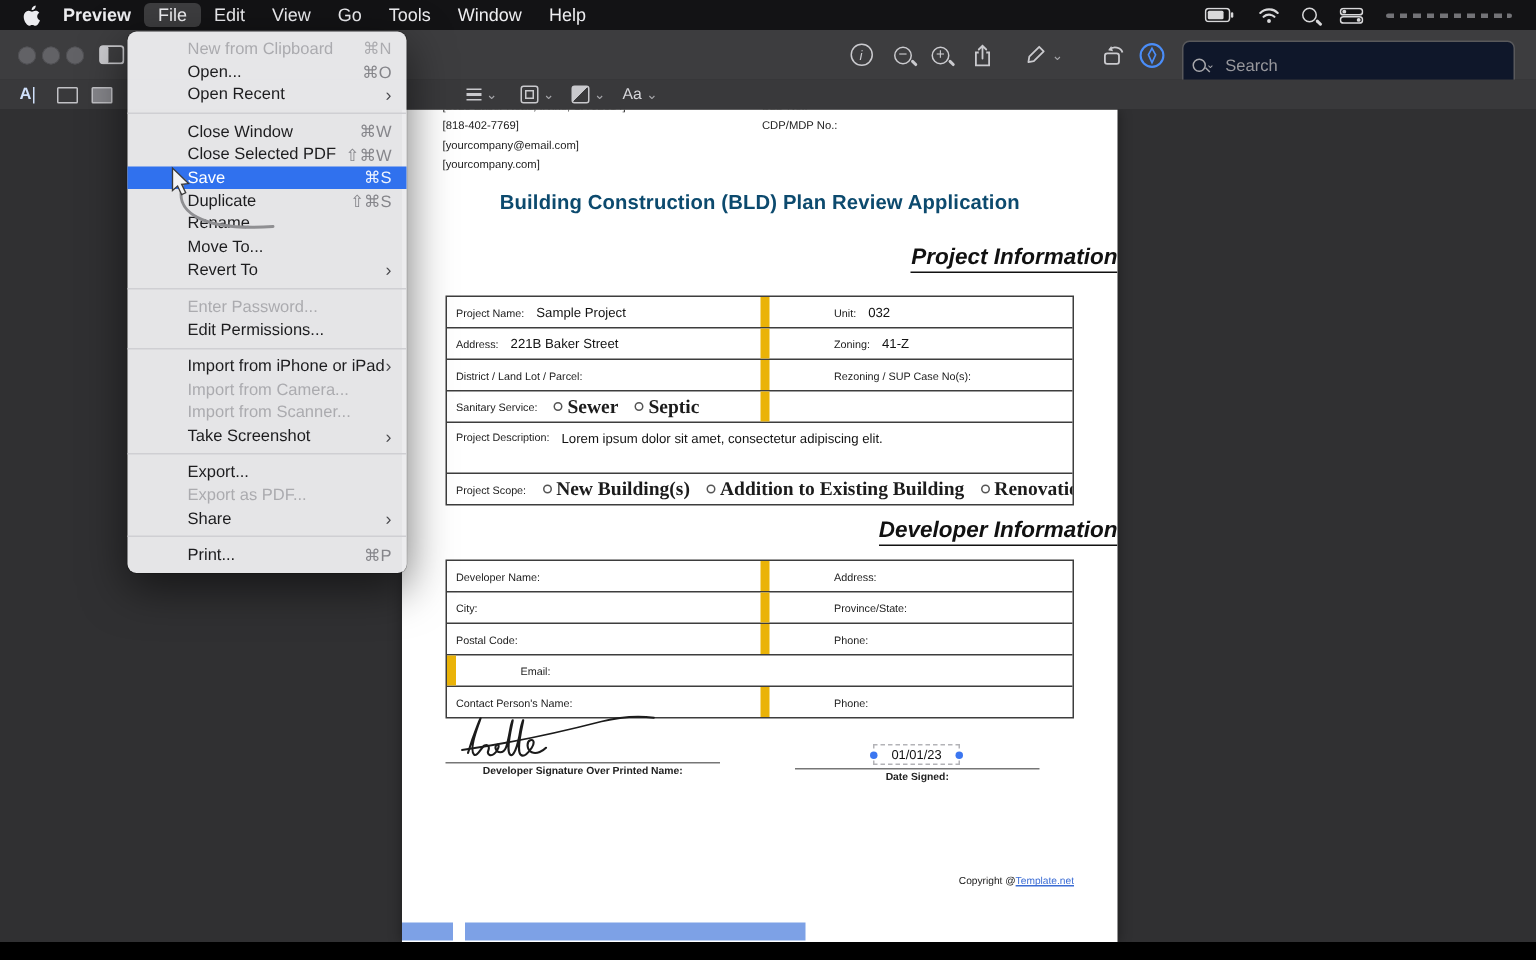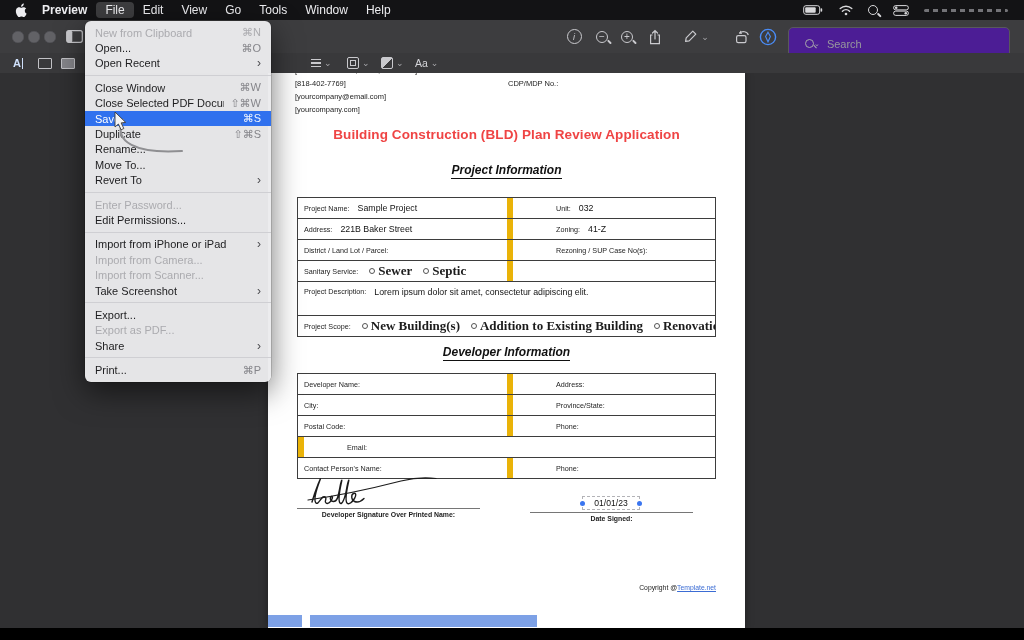--- a/index.html
+++ b/index.html
@@ -36,21 +36,21 @@
   .tbicon{position:absolute;top:7px;display:flex;align-items:center;justify-content:center;
           width:20px;height:19px;color:#cacace;}
   .infoc{width:13px;height:13px;border:1.2px solid #cacace;border-radius:50%;
          font-size:9px;font-style:italic;display:flex;align-items:center;justify-content:center;}
   .mag{width:10px;height:10px;border:1.4px solid #cacace;border-radius:50%;position:relative;
        display:flex;align-items:center;justify-content:center;font-size:10px;line-height:8px;color:#cacace;}
   .mag::after{content:"";position:absolute;width:5px;height:1.8px;background:#cacace;
               right:-4.5px;bottom:-1.5px;transform:rotate(45deg);border-radius:1px;}
   .chev{font-size:9px;color:#a6a6aa;line-height:6px;}
   .searchfield{position:absolute;left:788px;top:7px;width:222px;height:33px;border:1px solid #59595b;
-               border-radius:5px;background:#4c1d95;display:flex;align-items:center;padding:0 16px;box-sizing:border-box;}
+               border-radius:5px;background:#0f172a;display:flex;align-items:center;padding:0 6px;box-sizing:border-box;}
   .searchfield input{flex:1;background:transparent;border:none;outline:none;color:#d8d8da;
                      font-size:11px;font-family:"Liberation Sans",sans-serif;margin-left:5px;}
   .searchfield input::placeholder{color:#98989d;}
   .smag{width:7px;height:7px;border:1.3px solid #a8a8ac;border-radius:50%;position:relative;}
   .smag::after{content:"";position:absolute;width:3.8px;height:1.4px;background:#a8a8ac;
                right:-3.4px;bottom:-.8px;transform:rotate(45deg);}
 
   .mtool{position:absolute;top:3px;height:14px;display:flex;align-items:center;gap:3px;color:#c9c9cd;}
   .texttool{font-size:11px;font-weight:bold;color:#cfe0fa;display:flex;align-items:center;}
   .cursorbar{display:inline-block;width:1px;height:11px;background:#cfe0fa;margin-left:1.5px;}
@@ -64,22 +64,22 @@
   .fsq{width:10px;height:10px;border:1.6px solid #c9c9cd;border-radius:2px;
        background:linear-gradient(135deg,#c9c9cd 50%,transparent 50%);}
   .aatxt{font-size:10.5px;color:#d6d6da;}
 
   
   .page{position:absolute;left:268px;top:0;width:477px;height:555px;background:#fff;overflow:hidden;
         box-shadow:0 0 8px rgba(0,0,0,.4);color:#1c1c1c;}
   .contact{position:absolute;left:27px;top:-9px;font-size:7.5px;line-height:13px;color:#222;}
   .contact-r{position:absolute;left:240px;top:-9px;font-size:7.5px;line-height:13px;color:#222;}
   .doc-title{position:absolute;left:0;top:54px;width:100%;text-align:center;
-             font-size:13.5px;font-weight:bold;color:#ef4444;letter-spacing:.1px;}
-  .section{position:absolute;left:0;width:100%;text-align:center;font-size:12px;font-weight:bold;
+             font-size:13.5px;font-weight:bold;color:#0c4a6e;letter-spacing:.1px;}
+  .section{position:absolute;left:0;width:100%;text-align:right;font-size:15px;font-weight:bold;
            font-style:italic;color:#111;}
   .section span{border-bottom:1px solid #111;padding-bottom:1px;}
   .sec1{top:90px;} .sec2{top:272px;}
   .dtable{position:absolute;left:29px;width:419px;border:1px solid #3d3d3d;box-sizing:border-box;}
   .t1{top:124px;} .t2{top:300px;}
   .trow{display:flex;height:20px;border-top:1px solid #3d3d3d;}
   .trow:first-child{border-top:none;}
   .trow.tall{height:33px;}
   .tcell{flex:0 0 209px;display:flex;align-items:center;padding:0 6px;box-sizing:border-box;overflow:hidden;}
   .tcell.rightc{flex:1;border-left:6px solid #eab308;padding-left:43px;}
@@ -105,21 +105,21 @@
   .copyright{position:absolute;right:29px;top:511px;font-size:6.8px;color:#222;}
   .cplink{color:#3b6cd4;text-decoration:underline;}
   .bluebar{position:absolute;top:542px;height:12px;background:#7da1e6;}
   .bb1{left:0;width:34px;} .bb2{left:42px;width:227px;}
 
   
   .menu{position:absolute;left:85px;top:21px;width:186px;background:rgba(235,235,237,.97);
         border-radius:6px;padding:4px 0;z-index:50;font-size:11px;color:#1d1d1f;
         box-shadow:0 10px 30px rgba(0,0,0,.55),0 0 0 .5px rgba(0,0,0,.25);}
   .menu-item{display:flex;align-items:center;height:15.4px;padding:0 10px;}
-  .mi-label{flex:1;white-space:nowrap;overflow:hidden;}
+  .mi-label{flex:1;white-space:nowrap;overflow:hidden;margin-left:30px;}
   .mi-short{color:#85858a;margin-left:6px;white-space:nowrap;}
   .mi-arrow{color:#4a4a4e;font-size:12px;line-height:10px;}
   .menu-item.disabled .mi-label,.menu-item.disabled .mi-short{color:#ababaf;}
   .menu-item.hl{background:#3071ee;}
   .menu-item.hl .mi-label{color:#fff;}
   .menu-item.hl .mi-short{color:rgba(255,255,255,.92);}
   .menu-sep{height:1px;background:#cfcfd3;margin:4px 0;}
 
   .overlay{position:absolute;left:0;top:0;width:1024px;height:640px;z-index:60;pointer-events:none;}
 </style>

